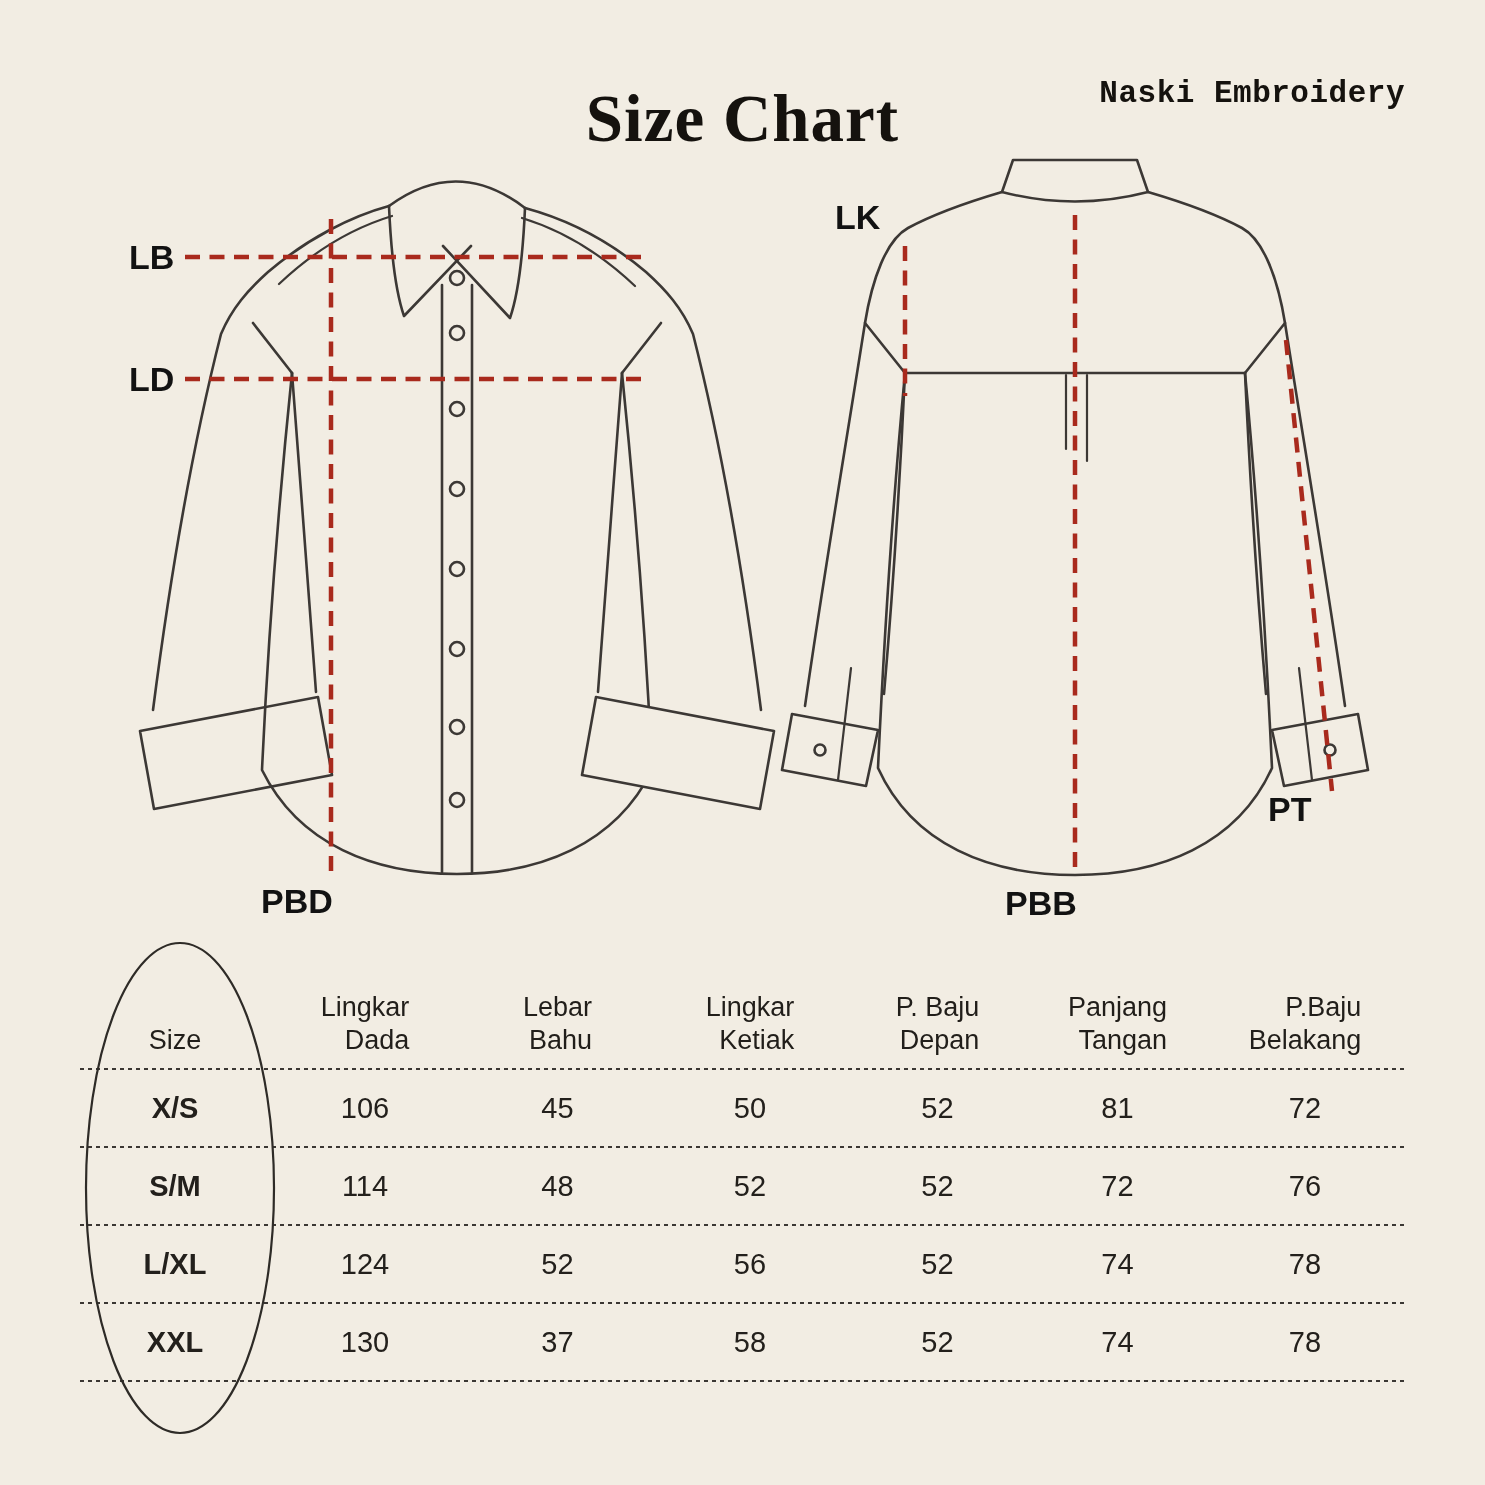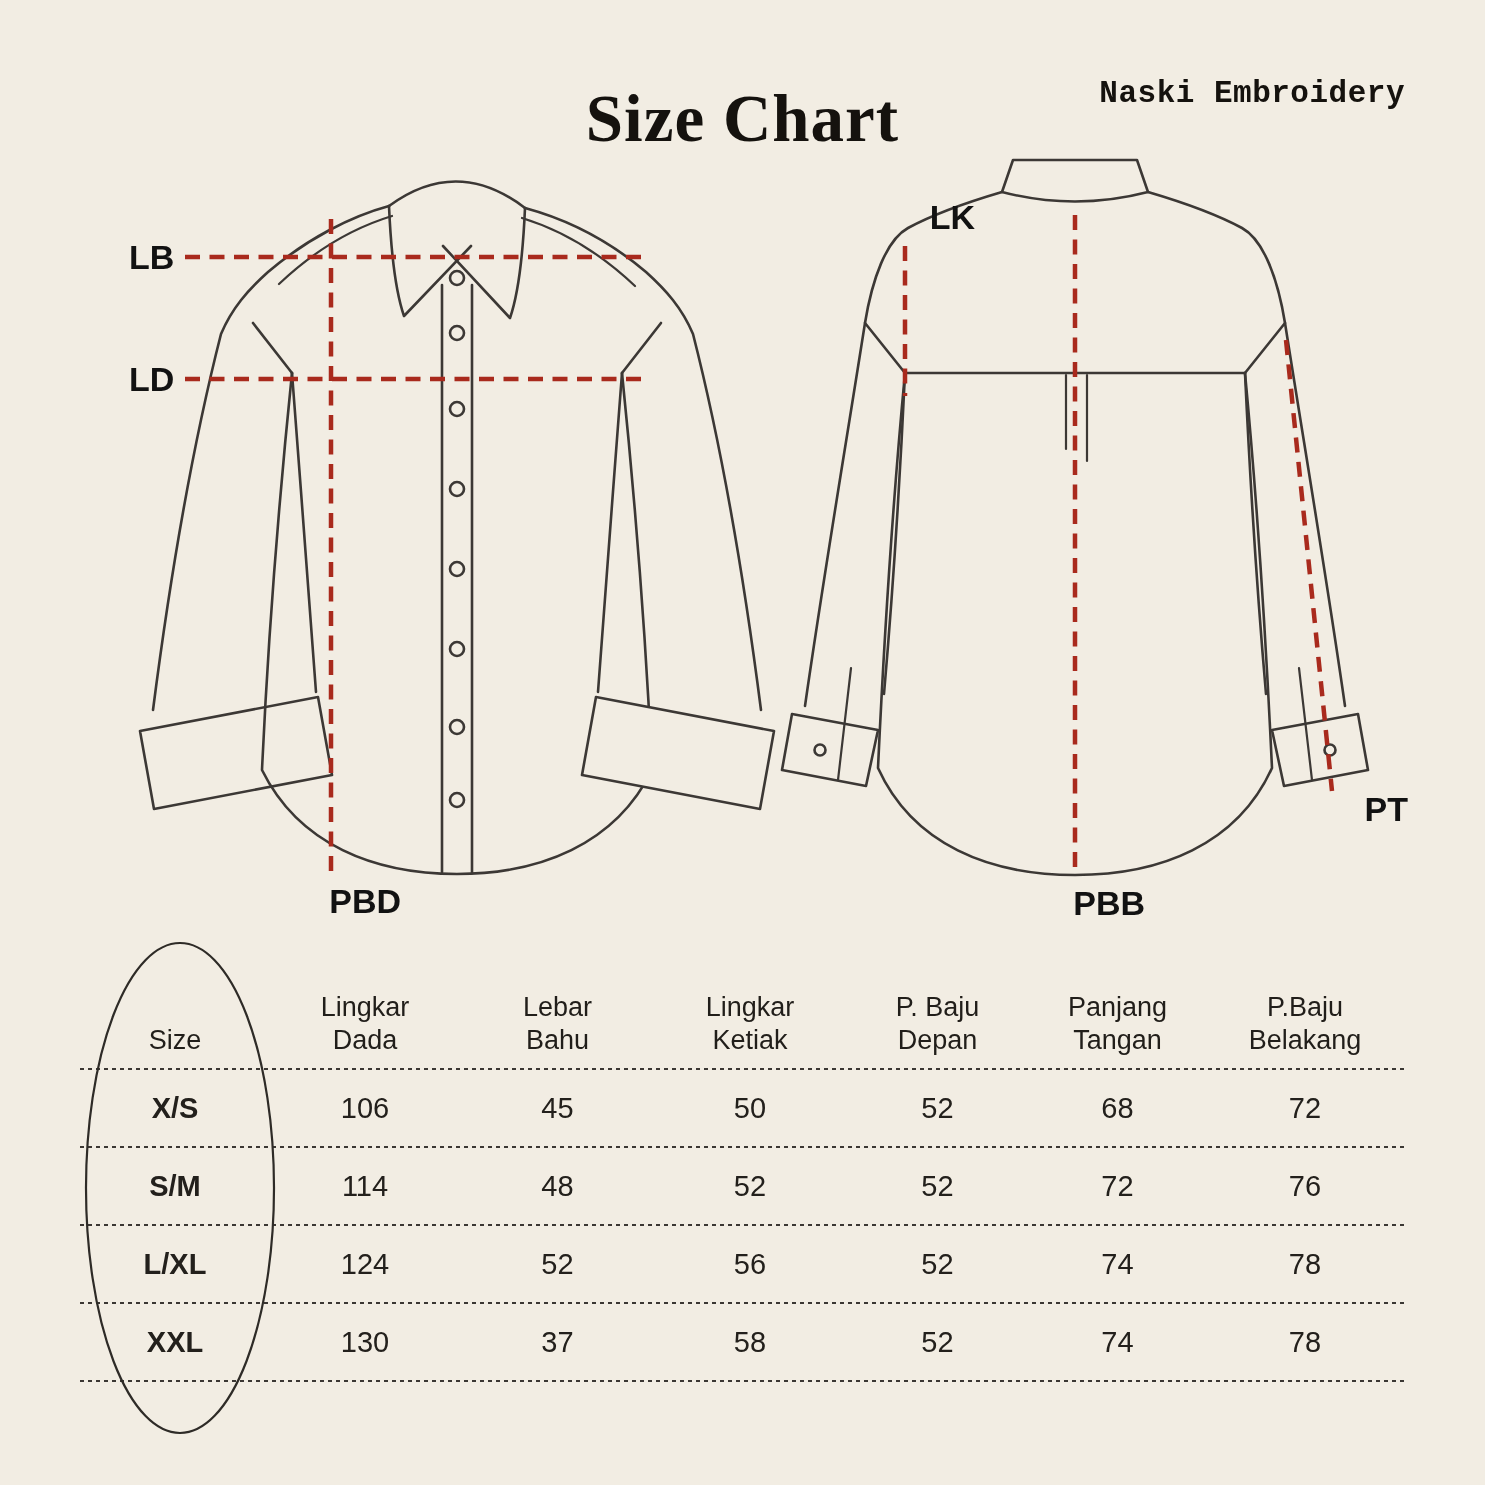--- a/index.html
+++ b/index.html
@@ -18,30 +18,30 @@
   .brand{
     right:80px;top:76px;
     font-family:Liberation Mono, monospace;font-weight:700;font-size:31px;
     letter-spacing:.5px;color:#15120e;
   }
   svg.art{left:0;top:0;pointer-events:none;}
   .mlabel{
     font-weight:700;font-size:34px;color:#121212;line-height:1;
     white-space:nowrap;
   }
-  .mlabel.ctr{width:140px;text-align:right;}
+  .mlabel.ctr{width:140px;text-align:left;}
   
   .table{
     left:80px;top:978px;width:1325px;
     display:grid;
     grid-template-columns:190px 190px 195px 190px 185px 175px 200px;
   }
   .th{
     height:90px;display:flex;align-items:flex-end;justify-content:center;
-    font-size:27px;line-height:1.25;text-align:center;white-space:pre-line;
+    font-size:27px;line-height:1.25;text-align:right;white-space:pre-line;
     padding-bottom:10px;box-sizing:border-box;color:#211e1a;
   }
   .td{
     height:76px;display:flex;align-items:center;justify-content:center;
     font-size:29px;color:#23201c;
   }
   .td.size{font-weight:700;}
   .sep{
     grid-column:1 / -1;height:2px;
     background:repeating-linear-gradient(90deg,#3b3733 0 4.5px,transparent 4.5px 8px);
@@ -151,21 +151,21 @@
 Tangan</div>
   <div class="th">P.Baju
 Belakang</div>
   <div class="sep"></div>
 
   <div class="td size">X/S</div>
   <div class="td">106</div>
   <div class="td">45</div>
   <div class="td">50</div>
   <div class="td">52</div>
-  <div class="td">68</div>
+  <div class="td">81</div>
   <div class="td">72</div>
   <div class="sep"></div>
 
   <div class="td size">S/M</div>
   <div class="td">114</div>
   <div class="td">48</div>
   <div class="td">52</div>
   <div class="td">52</div>
   <div class="td">72</div>
   <div class="td">76</div>

